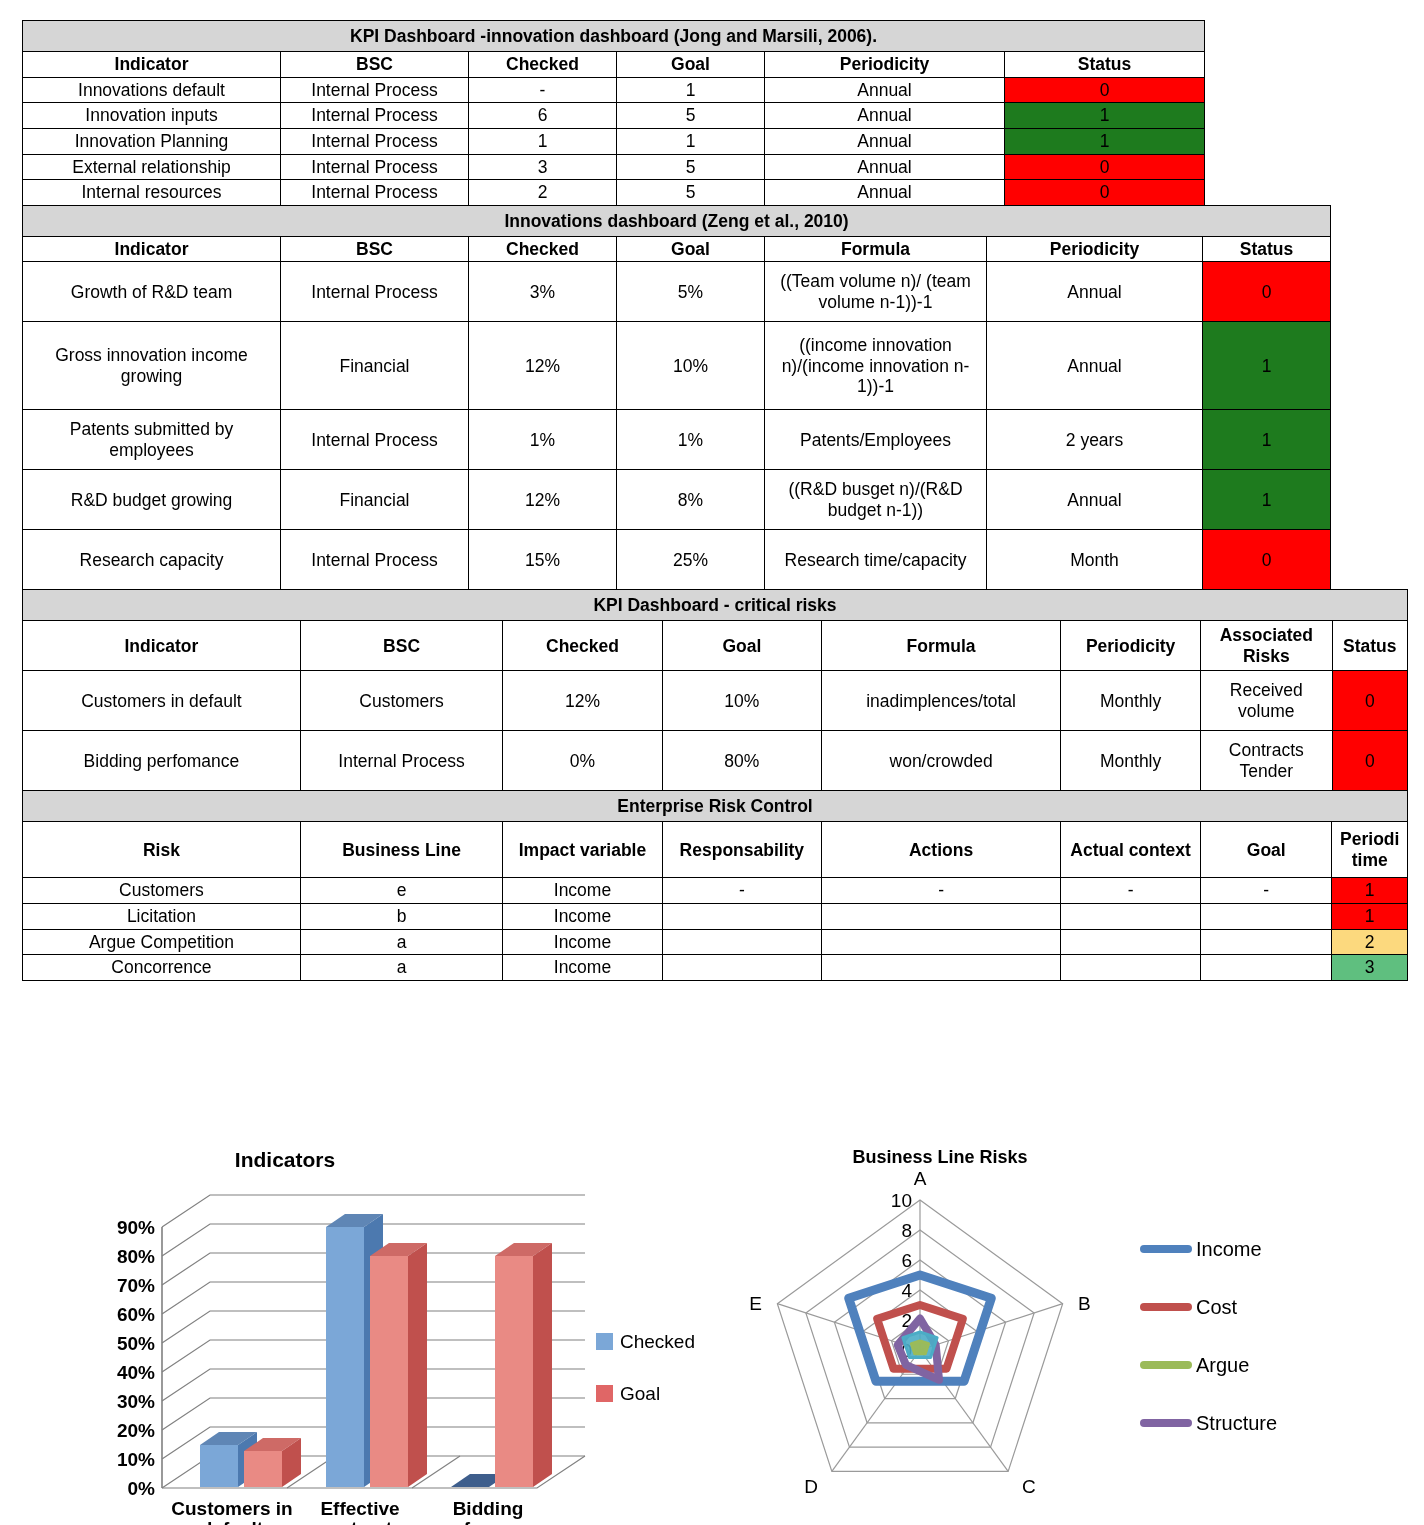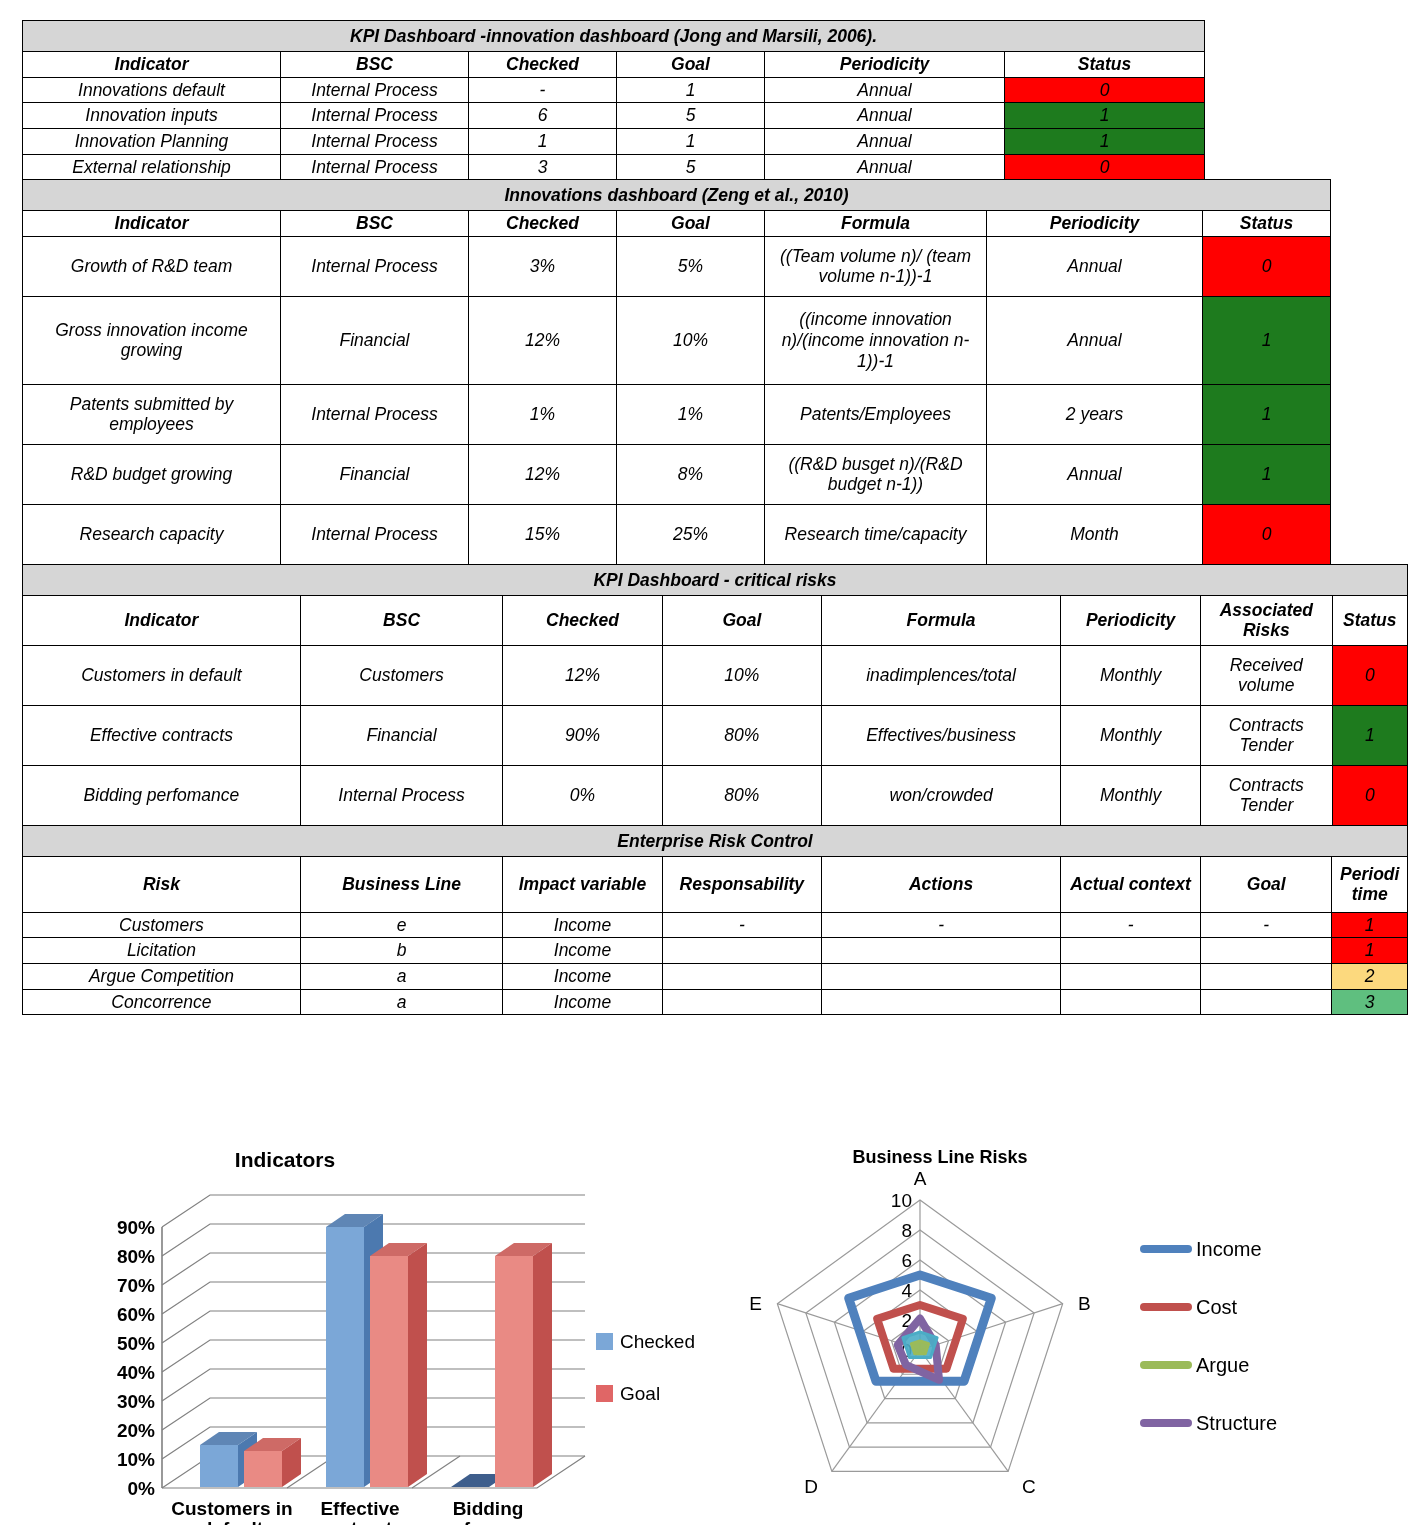--- a/index.html
+++ b/index.html
@@ -5,21 +5,21 @@
   html,body{margin:0;padding:0;background:#ffffff;}
   body{
     width:1424px;height:1525px;
     font-family:"Liberation Sans", sans-serif;
     color:#000;
     position:relative;
     overflow:hidden;
   }
   .sheet{position:absolute;left:22px;top:20px;width:1386px;}
 
-  table.kpi{border-collapse:collapse;table-layout:fixed;font-style:italic;}
+  table.kpi{border-collapse:collapse;table-layout:fixed;}
   table.kpi td,table.kpi th{
     border:1px solid #000;
     padding:2px 4px;
     font-size:17.5px;
     text-align:center;
     vertical-align:middle;
     background:#fff;
     line-height:1.18;
   }
   .sec-title{
@@ -105,20 +105,28 @@
         <td class="st-green">1</td>
       </tr>
       <tr>
         <td>External relationship</td>
         <td>Internal Process</td>
         <td class="num">3</td>
         <td class="num">5</td>
         <td>Annual</td>
         <td class="st-red">0</td>
       </tr>
+      <tr>
+        <td>Internal resources</td>
+        <td>Internal Process</td>
+        <td class="num">2</td>
+        <td class="num">5</td>
+        <td>Annual</td>
+        <td class="st-red">0</td>
+      </tr>
     </tbody>
   </table>
 
   <table class="kpi" style="width:1308px;margin-top:-1px;">
     <colgroup>
       <col style="width:258px">
         <col style="width:188px">
         <col style="width:148px">
       <col style="width:148px">
         <col style="width:222px">
@@ -213,30 +221,20 @@
       </tr>
       <tr style="height:60px;">
         <td>Customers in default</td>
         <td>Customers</td>
         <td>12%</td>
         <td>10%</td>
         <td>inadimplences/total</td>
         <td>Monthly</td>
         <td>Received volume</td>
         <td class="st-red">0</td>
-      </tr>
-      <tr style="height:60px;">
-        <td>Effective contracts</td>
-        <td>Financial</td>
-        <td>90%</td>
-        <td>80%</td>
-        <td>Effectives/business</td>
-        <td>Monthly</td>
-        <td>Contracts Tender</td>
-        <td class="st-green">1</td>
       </tr>
       <tr style="height:60px;">
         <td>Bidding perfomance</td>
         <td>Internal Process</td>
         <td>0%</td>
         <td>80%</td>
         <td>won/crowded</td>
         <td>Monthly</td>
         <td>Contracts Tender</td>
         <td class="st-red">0</td>

